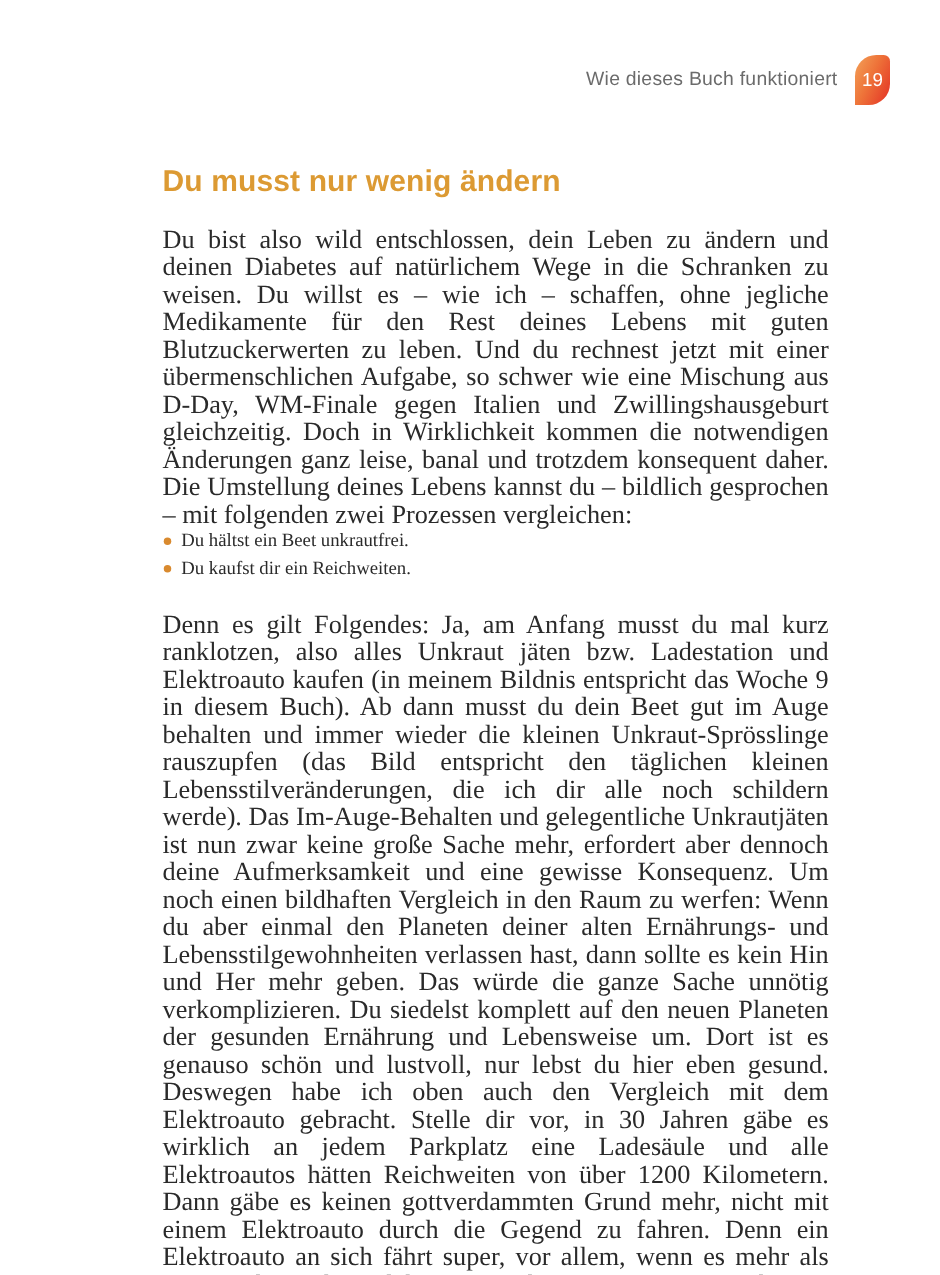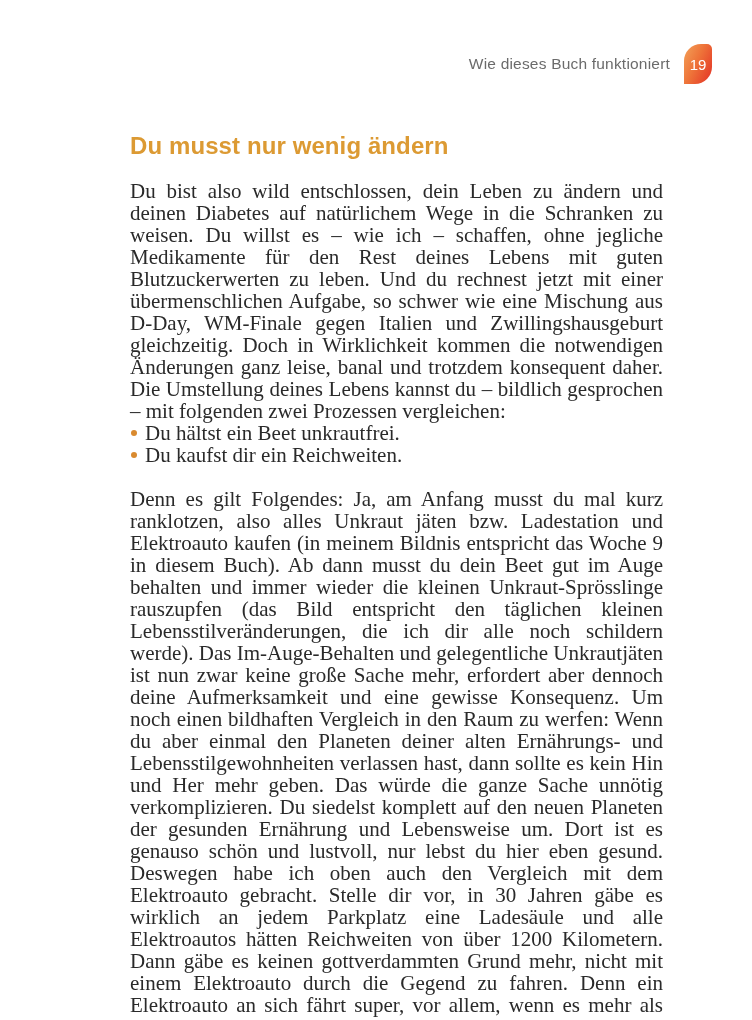--- a/index.html
+++ b/index.html
@@ -66,21 +66,21 @@
     color: #2a2a2a;
     text-align: justify;
     hyphens: auto;
   }
   .par-1 { margin-top: 19px; }
   .par-2 { margin-top: 22px; }
 
   
   ul.bullet-list { list-style: none; }
   ul.bullet-list li {
-    font-size: 21px;
+    font-size: 15px;
     line-height: 22px;
     color: #2a2a2a;
     padding-left: 15px;
     position: relative;
   }
   ul.bullet-list li .dot {
     position: absolute;
     left: 1px;
     top: 8px;
     width: 6px;

